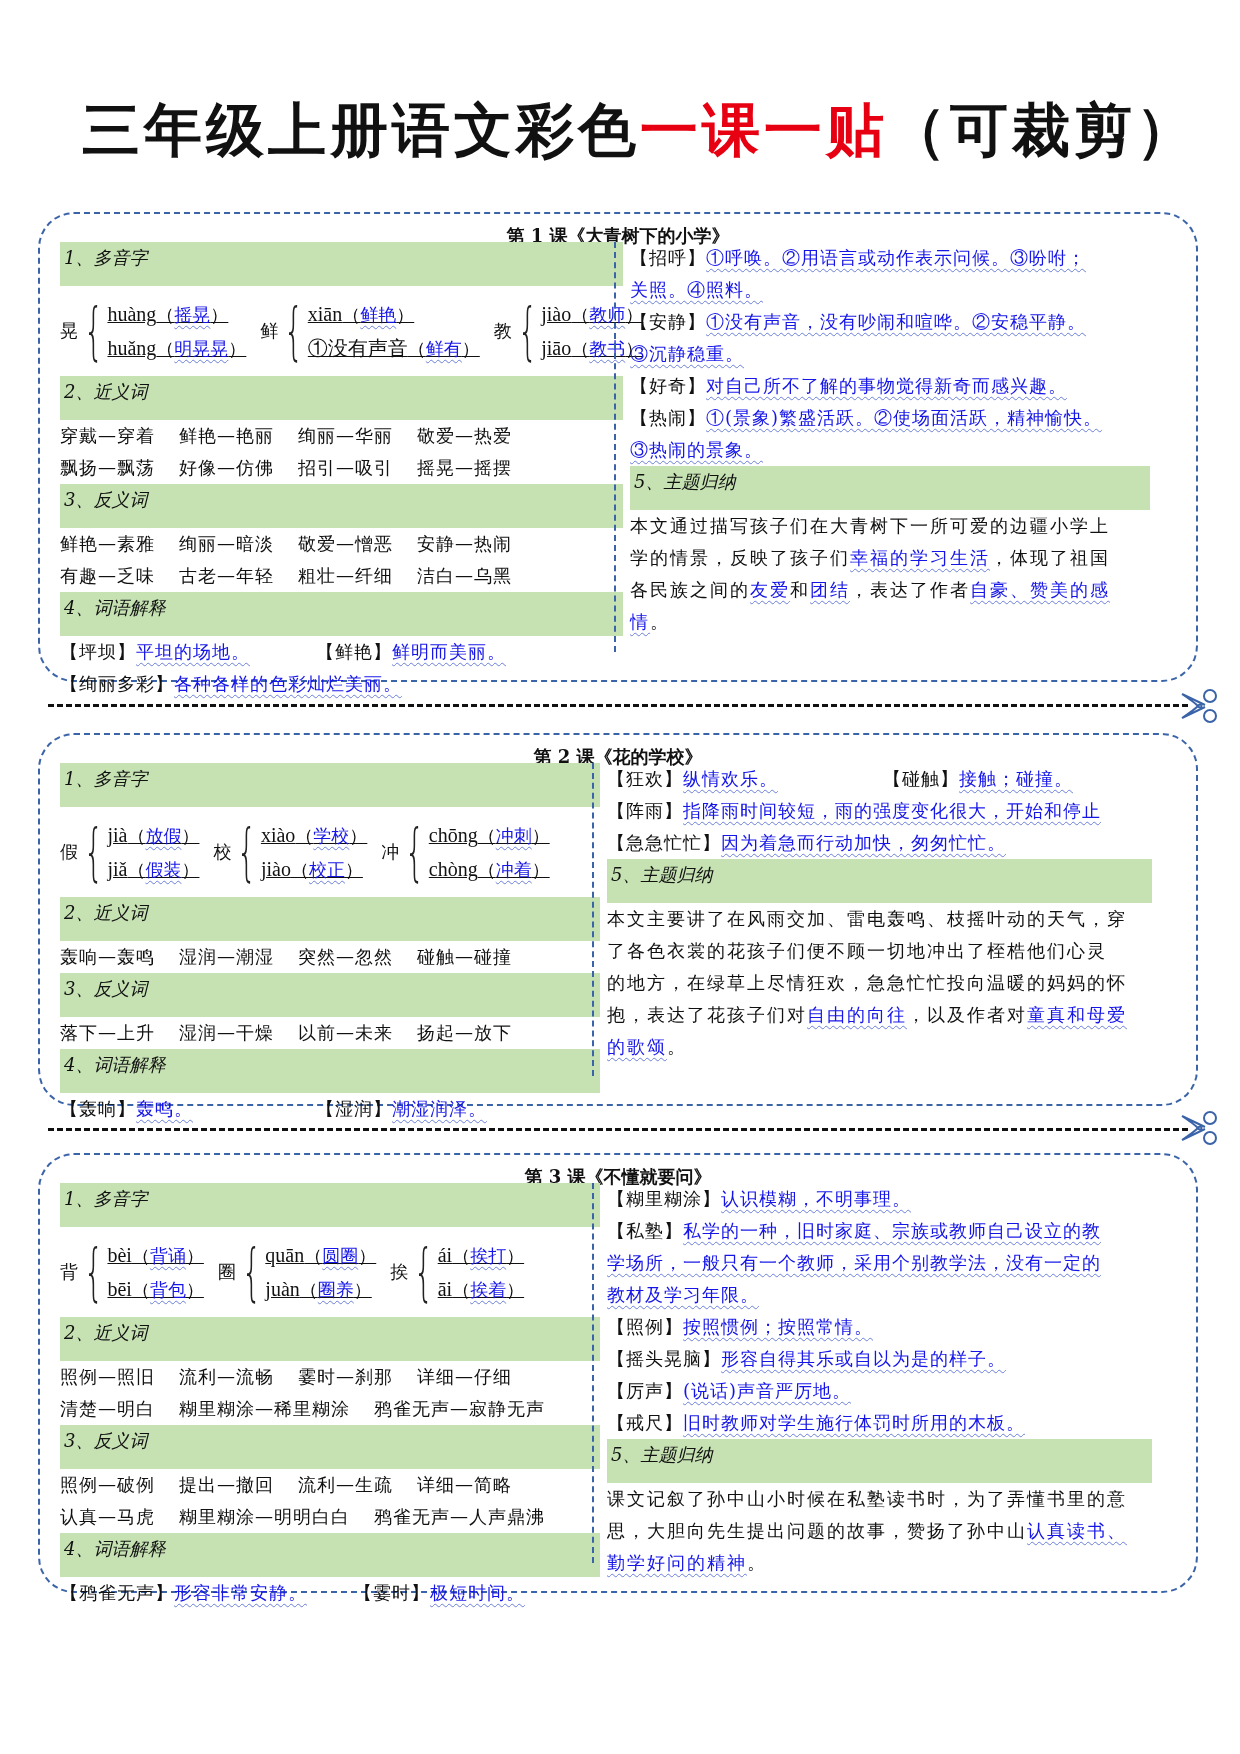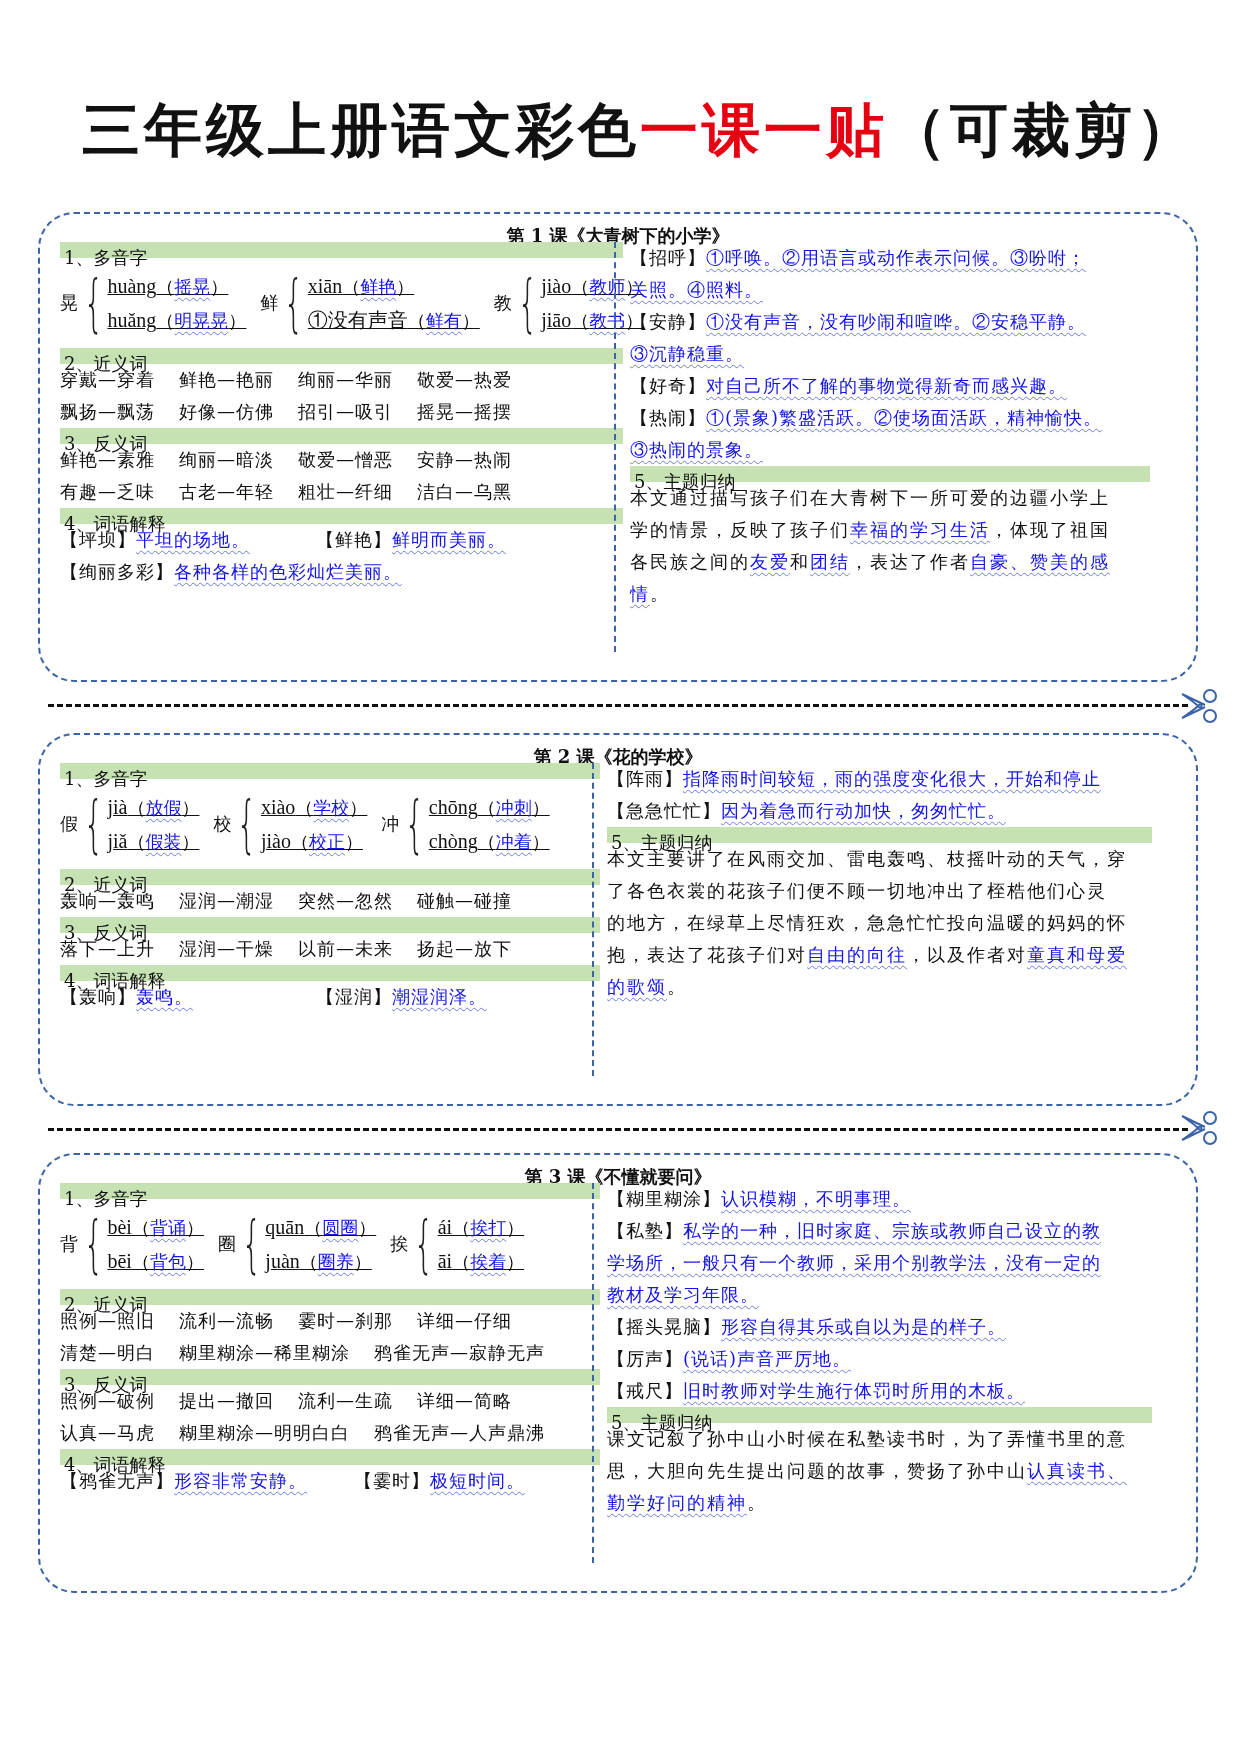--- a/index.html
+++ b/index.html
@@ -4,21 +4,21 @@
 <style>
   * { box-sizing: border-box; margin: 0; padding: 0; }
   body { width: 1240px; height: 1754px; background: #ffffff; font-family: "DejaVu Serif", "Liberation Serif", serif; color: #111; position: relative; overflow: hidden; }
   .title { position: absolute; top: 92px; left: 0; width: 1240px; text-align: center; font-size: 58px; font-weight: bold; font-family: "DejaVu Sans", sans-serif; letter-spacing: 4px; padding-left: 40px; }
   .title .red { color: #e60012; }
   .card { position: absolute; left: 38px; width: 1160px; border: 2.5px dashed #3a63a8; border-radius: 36px; }
   .card-title { position: absolute; left: 0; width: 100%; text-align: center; font-size: 18px; font-weight: bold; top: 10px; }
   .col-left { position: absolute; left: 20px; width: 563px; }
   .col-right { position: absolute; }
   .vdiv { position: absolute; border-left: 2px dashed #3a63a8; }
-  .sec { background: #c6e2b3; height: 16px; line-height: 32px; font-size: 18px; padding-left: 4px; }
+  .sec { background: #c6e2b3; height: 44px; line-height: 32px; font-size: 18px; padding-left: 4px; font-style: italic; }
   .line { font-size: 18px; height: 32px; line-height: 32px; white-space: nowrap; letter-spacing: 1px; }
   .def { color: #1515e8; text-decoration: underline; text-decoration-style: wavy; text-decoration-color: #6a7fd8; text-decoration-thickness: 1px; text-underline-offset: 4px; }
   .poly { height: 90px; position: relative; display: flex; align-items: center; font-size: 18px; }
   .pgroup { display: flex; align-items: center; margin-right: 14px; }
   .pchar { margin-right: 2px; }
   .brace { font-size: 62px; font-weight: 100; line-height: 1; transform: scaleX(0.5); margin: 0 -6px; color: #222; font-family: "DejaVu Sans", sans-serif; }
   .prows { display: flex; flex-direction: column; text-decoration: underline; }
   .prow { height: 34px; line-height: 34px; white-space: nowrap; }
   .cutline { position: absolute; left: 48px; width: 1140px; border-top: 3px dashed #111; }
   .scissors { position: absolute; width: 40px; height: 36px; }
@@ -118,20 +118,21 @@
         </div>
         <div class="sec">2、近义词</div>
         <div class="line"><span>轰响—轰鸣</span><span class="gap"></span><span>湿润—潮湿</span><span class="gap"></span><span>突然—忽然</span><span class="gap"></span><span>碰触—碰撞</span></div>
         <div class="sec">3、反义词</div>
         <div class="line"><span>落下—上升</span><span class="gap"></span><span>湿润—干燥</span><span class="gap"></span><span>以前—未来</span><span class="gap"></span><span>扬起—放下</span></div>
         <div class="sec">4、词语解释</div>
         <div class="line"><span>【轰响】</span><span class="def" style="display:inline-block;min-width:160px">轰鸣。</span><span style="margin-left:20px">【湿润】</span><span class="def">潮湿润泽。</span></div>
       </div>
       <div class="vdiv" style="left:552px;top:28px;height:313px"></div>
       <div class="col-right" style="left:567px;top:28px;width:545px">
+        <div class="line"><span>【狂欢】</span><span class="def" style="display:inline-block;min-width:200px">纵情欢乐。</span><span>【碰触】</span><span class="def">接触；碰撞。</span></div>
         <div class="line"><span>【阵雨】</span><span class="def" style="">指降雨时间较短，雨的强度变化很大，开始和停止</span></div>
         <div class="line"><span>【急急忙忙】</span><span class="def" style="">因为着急而行动加快，匆匆忙忙。</span></div>
         <div class="sec">5、主题归纳</div>
         <div class="line" style="letter-spacing:2px"><span class="">本文主要讲了在风雨交加、雷电轰鸣、枝摇叶动的天气，穿</span></div>
         <div class="line" style="letter-spacing:2px"><span class="">了各色衣裳的花孩子们便不顾一切地冲出了桎梏他们心灵</span></div>
         <div class="line" style="letter-spacing:2px"><span class="">的地方，在绿草上尽情狂欢，急急忙忙投向温暖的妈妈的怀</span></div>
         <div class="line" style="letter-spacing:2px"><span class="">抱，表达了花孩子们对</span><span class="def">自由的向往</span><span class="">，以及作者对</span><span class="def">童真和母爱</span></div>
         <div class="line" style="letter-spacing:2px"><span class="def">的歌颂</span><span class="">。</span></div>
       </div>
     </div>
@@ -173,20 +174,21 @@
         <div class="line"><span>认真—马虎</span><span class="gap"></span><span>糊里糊涂—明明白白</span><span class="gap"></span><span>鸦雀无声—人声鼎沸</span></div>
         <div class="sec">4、词语解释</div>
         <div class="line"><span>【鸦雀无声】</span><span class="def" style="display:inline-block;min-width:160px">形容非常安静。</span><span style="margin-left:20px">【霎时】</span><span class="def">极短时间。</span></div>
       </div>
       <div class="vdiv" style="left:552px;top:28px;height:380px"></div>
       <div class="col-right" style="left:567px;top:28px;width:545px">
         <div class="line"><span>【糊里糊涂】</span><span class="def" style="">认识模糊，不明事理。</span></div>
         <div class="line"><span>【私塾】</span><span class="def" style="">私学的一种，旧时家庭、宗族或教师自己设立的教</span></div>
         <div class="line"><span class="def" style="">学场所，一般只有一个教师，采用个别教学法，没有一定的</span></div>
         <div class="line"><span class="def" style="">教材及学习年限。</span></div>
+        <div class="line"><span>【照例】</span><span class="def" style="">按照惯例；按照常情。</span></div>
         <div class="line"><span>【摇头晃脑】</span><span class="def" style="">形容自得其乐或自以为是的样子。</span></div>
         <div class="line"><span>【厉声】</span><span class="def" style="">(说话)声音严厉地。</span></div>
         <div class="line"><span>【戒尺】</span><span class="def" style="">旧时教师对学生施行体罚时所用的木板。</span></div>
         <div class="sec">5、主题归纳</div>
         <div class="line" style="letter-spacing:2px"><span class="">课文记叙了孙中山小时候在私塾读书时，为了弄懂书里的意</span></div>
         <div class="line" style="letter-spacing:2px"><span class="">思，大胆向先生提出问题的故事，赞扬了孙中山</span><span class="def">认真读书、</span></div>
         <div class="line" style="letter-spacing:2px"><span class="def">勤学好问的精神</span><span class="">。</span></div>
       </div>
     </div>
   </div>

